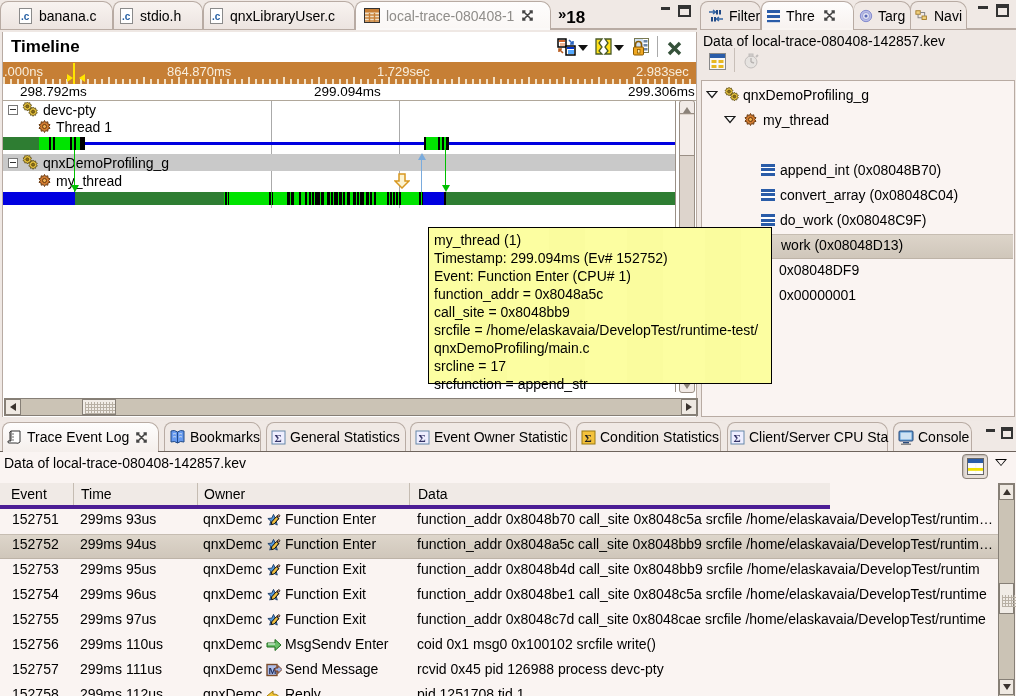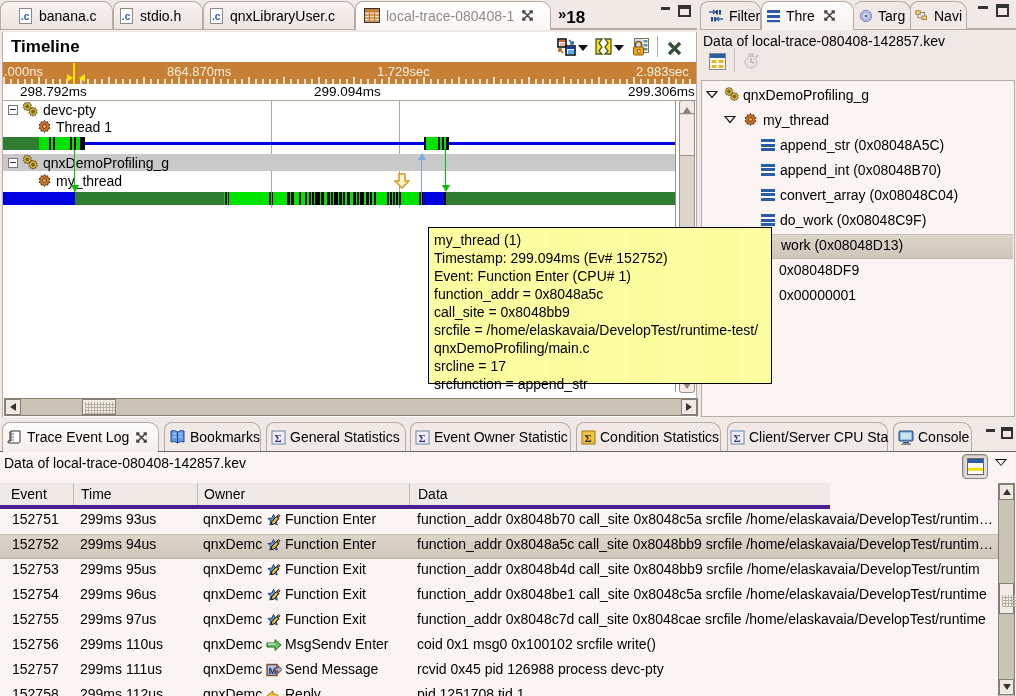--- a/index.html
+++ b/index.html
@@ -389,24 +389,20 @@
       </div>
     <div class="titem" style="left:22px;top:26px;">
         <svg class="trisvg" width="12" height="9" viewBox="0 0 12 9">
           <path d="M1 1.5 h10 l-5 6 z" fill="#fcfcfc" stroke="#1a1a1a" stroke-width="1.2"></path>
         </svg>
         <svg style="margin-left:7px;" width="15" height="15" viewBox="0 0 15 15">
           <use href="#gearo"></use>
         </svg>
         <span style="margin-left:5px;">my_thread</span>
       </div>
-    <div class="titem" style="left:59px;top:51px;">
-        <span class="bars"></span>
-        <span style="margin-left:5px;">append_str (0x08048A5C)</span>
-      </div>
     <div class="titem" style="left:59px;top:76px;">
         <span class="bars"></span>
         <span style="margin-left:5px;">append_int (0x08048B70)</span>
       </div>
     <div class="titem" style="left:59px;top:101px;">
         <span class="bars"></span>
         <span style="margin-left:5px;">convert_array (0x08048C04)</span>
       </div>
     <div class="titem" style="left:59px;top:126px;">
         <span class="bars"></span>

